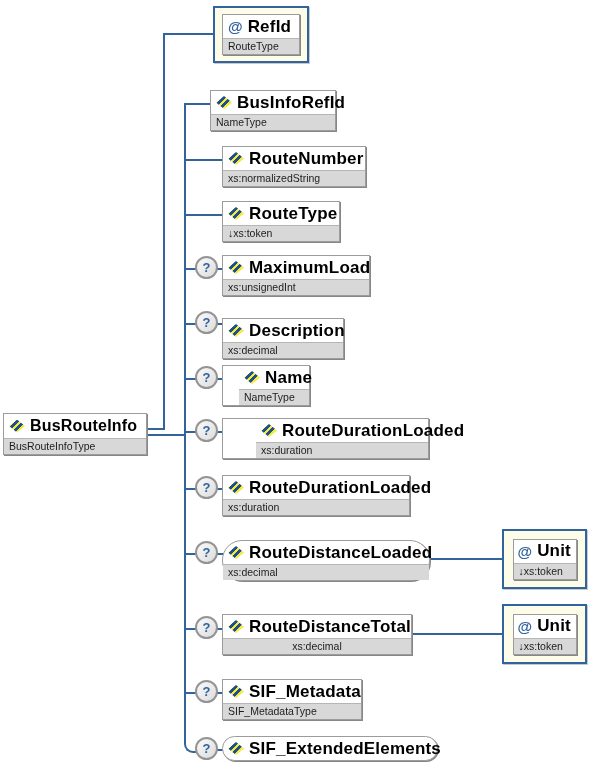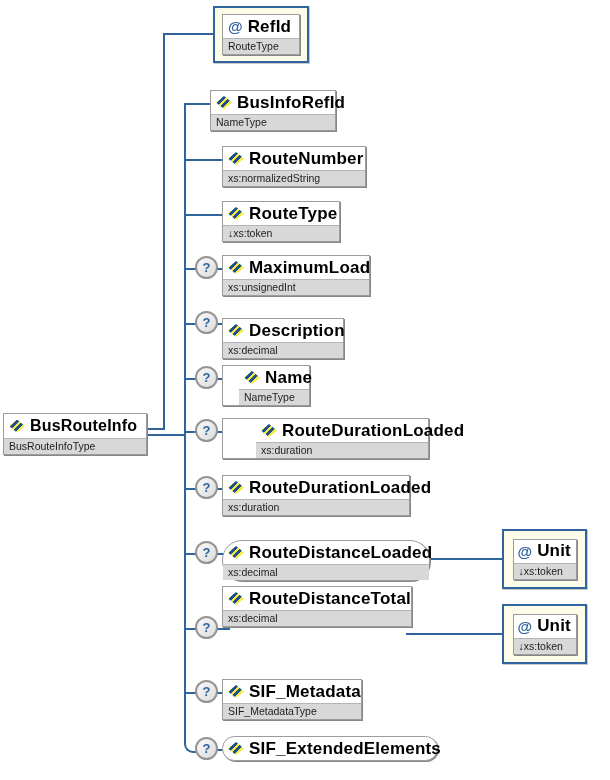--- a/index.html
+++ b/index.html
@@ -154,21 +154,21 @@
   </div>
 
   <div class="ebox" style="left:222px;top:540px;width:208px;border-radius:20px;">
     <div class="erow">
       <span class="eicon"></span>
       <span class="ename">RouteDistanceLoaded</span>
     </div>
     <div class="etype">xs:decimal</div>
   </div>
 
-  <div class="ebox" style="left:222px;top:586px;width:190px;">
+  <div class="ebox" style="left:222px;top:614px;width:190px;text-align:center;">
     <div class="erow">
       <span class="eicon"></span>
       <span class="ename">RouteDistanceTotal</span>
     </div>
     <div class="etype">xs:decimal</div>
   </div>
 
   <div class="ebox" style="left:222px;top:679px;width:140px;">
     <div class="erow">
       <span class="eicon"></span>

